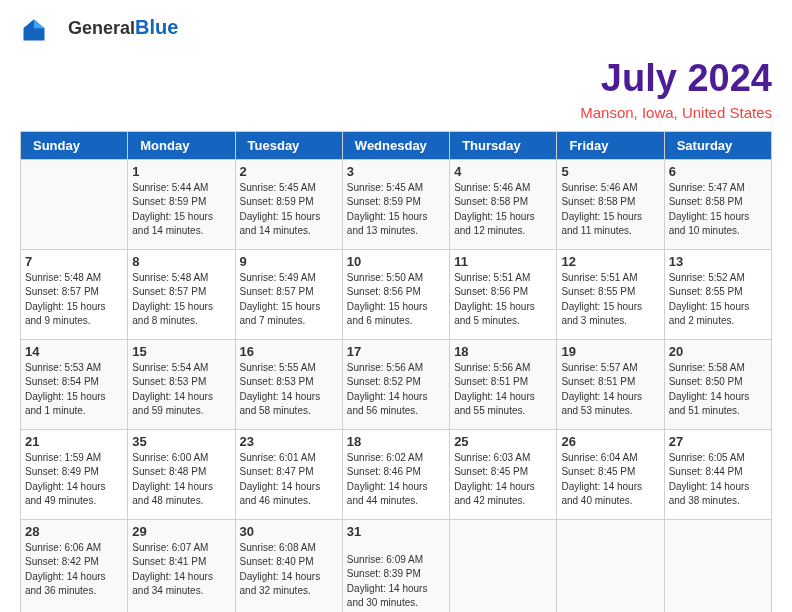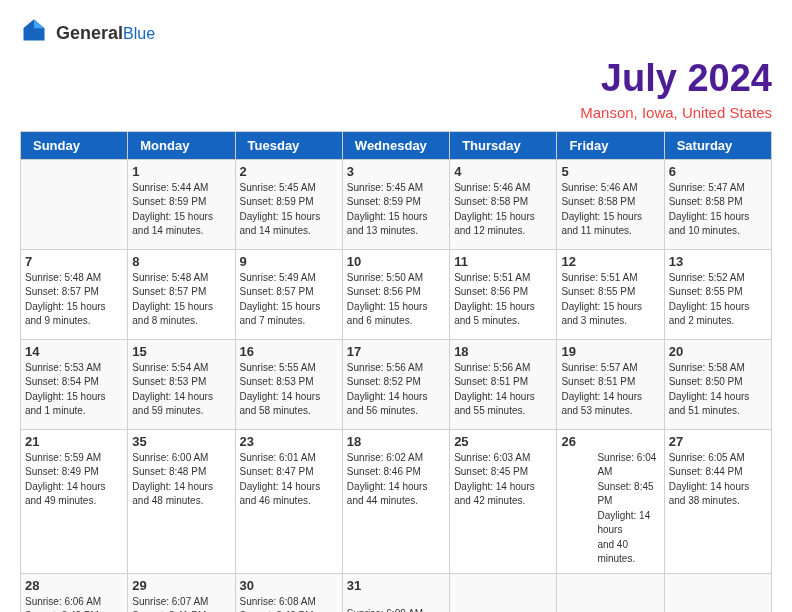--- a/index.html
+++ b/index.html
@@ -11,31 +11,31 @@
       padding: 16px 20px;
     }
     .header-area {
       display: flex;
       justify-content: space-between;
       align-items: flex-start;
       margin-bottom: 10px;
     }
     .logo {
       display: flex;
-      align-items: flex-end;
-      gap: 8px;
+      align-items: flex-start;
+      gap: 20px;
     }
     .logo-text-general {
       font-size: 18px;
       font-weight: bold;
       color: #333;
     }
     .logo-text-blue {
-      font-size: 16px;
-      font-weight: normal;
+      font-size: 20px;
+      font-weight: bold;
       color: #1565c0;
     }
     .logo-icon {
       width: 28px;
       height: 28px;
     }
     .title-area {
       text-align: right;
     }
     .month-title {
@@ -274,21 +274,21 @@
           <span class="day-num">20</span>
           <div class="cell-content" style="white-space: pre-line;">Sunrise: 5:58 AM
 Sunset: 8:50 PM
 Daylight: 14 hours
 and 51 minutes.</div>
         </td>
       </tr>
       <tr>
         <td>
           <span class="day-num">21</span>
-          <div class="cell-content" style="white-space: pre-line;">Sunrise: 5:59 AM
+          <div class="cell-content" style="white-space: pre-line;">Sunrise: 1:59 AM
 Sunset: 8:49 PM
 Daylight: 14 hours
 and 49 minutes.</div>
         </td>
         <td>
           <span class="day-num">35</span>
           <div class="cell-content" style="white-space: pre-line;">Sunrise: 6:00 AM
 Sunset: 8:48 PM
 Daylight: 14 hours
 and 48 minutes.</div>
@@ -309,21 +309,21 @@
         </td>
         <td>
           <span class="day-num">25</span>
           <div class="cell-content" style="white-space: pre-line;">Sunrise: 6:03 AM
 Sunset: 8:45 PM
 Daylight: 14 hours
 and 42 minutes.</div>
         </td>
         <td>
           <span class="day-num">26</span>
-          <div class="cell-content" style="white-space: pre-line; margin-left: 36px;">Sunrise: 6:04 AM
+          <div class="cell-content" style="white-space: pre-line;">Sunrise: 6:04 AM
 Sunset: 8:45 PM
 Daylight: 14 hours
 and 40 minutes.</div>
         </td>
         <td>
           <span class="day-num">27</span>
           <div class="cell-content" style="white-space: pre-line;">Sunrise: 6:05 AM
 Sunset: 8:44 PM
 Daylight: 14 hours
 and 38 minutes.</div>

